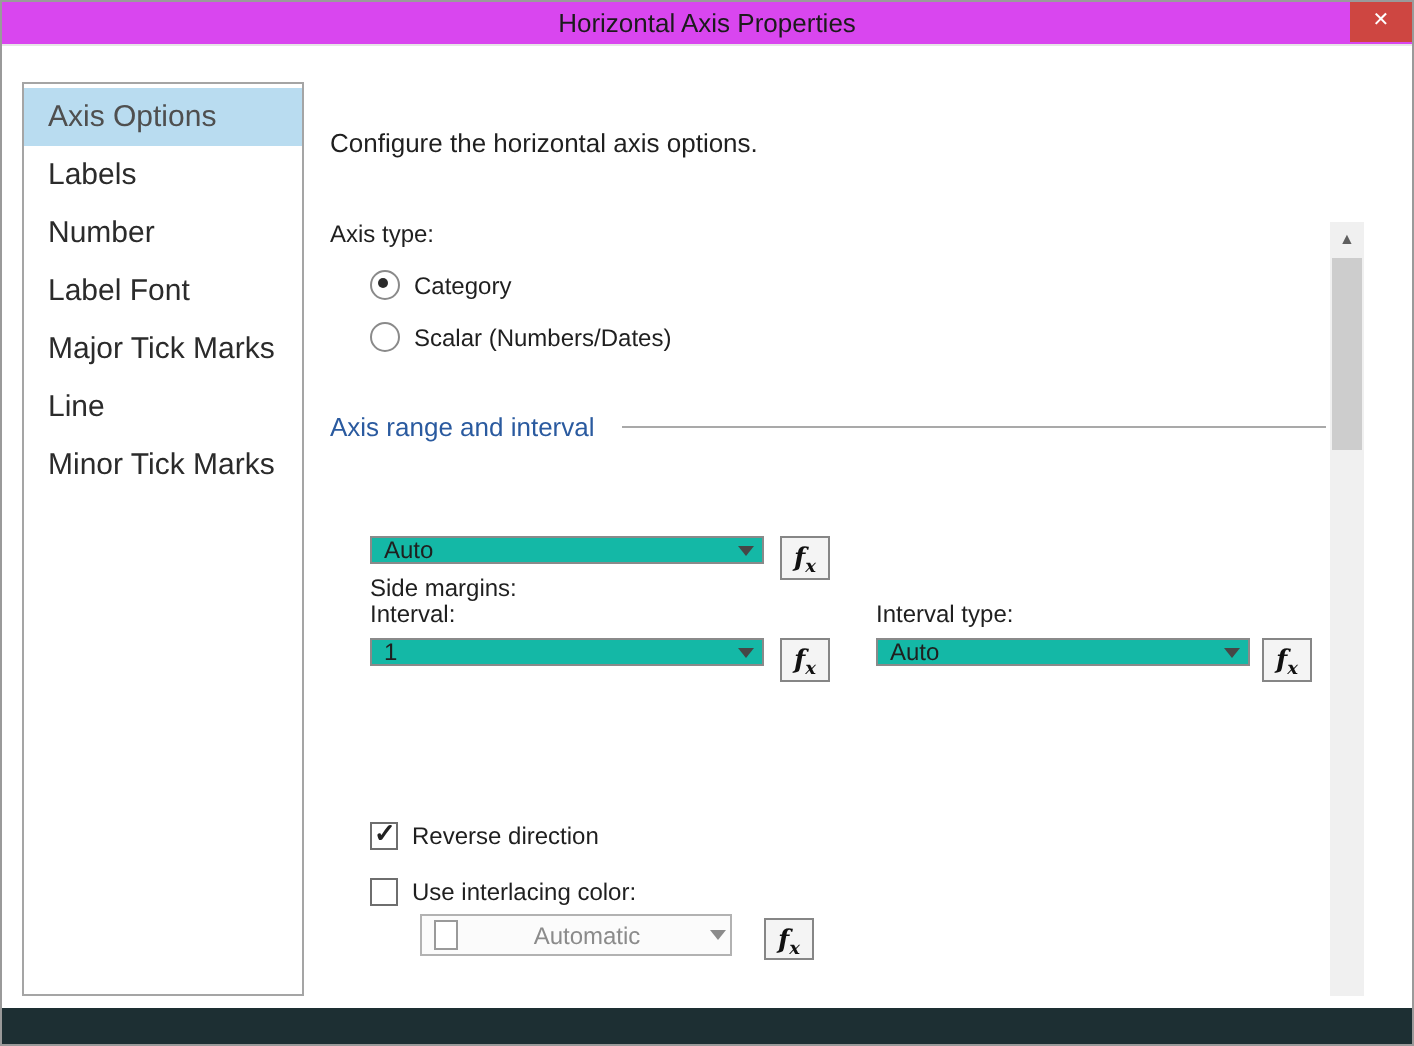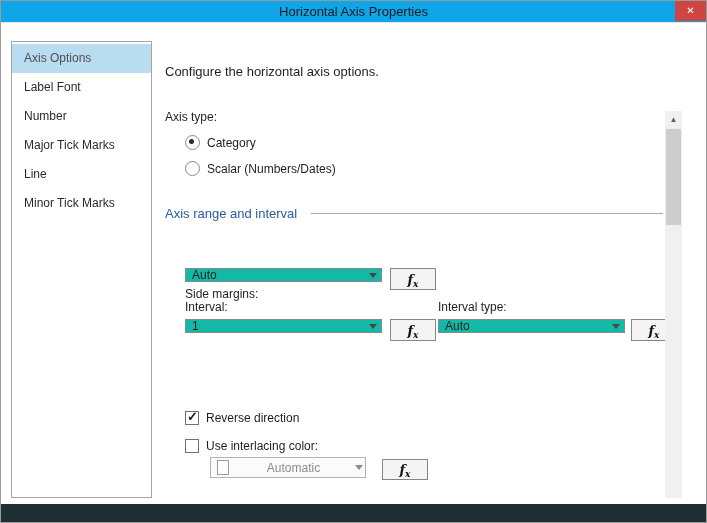--- a/index.html
+++ b/index.html
@@ -4,31 +4,31 @@
 <style>
   html,body {margin:0; padding:0; background:#fff;}
   .stage {
     position:relative; width:707px; height:523px; box-sizing:border-box;
     background:#ffffff; border:1px solid #9a9a9a; overflow:hidden;
     font-family:"Liberation Sans", sans-serif; cursor:default;
     -webkit-user-select:none; user-select:none;
   }
 
   
-  .titlebar {position:absolute; top:0; left:0; right:0; height:21px; background:#0ea5e9;
+  .titlebar {position:absolute; top:0; left:0; right:0; height:21px; background:#d946ef;
              border-bottom:1px solid #e6e6e6;}
   .title {position:absolute; left:0; right:0; top:0; height:21px; line-height:21px;
           text-align:center; font-size:13px; color:#1b1b1b;}
   .close-btn {position:absolute; top:0; right:0; width:31px; height:20px; background:#ce4641;
               border:none; color:#ffffff; font-size:10px; line-height:20px; text-align:center; padding:0;}
 
   
   .sidebar {position:absolute; left:10px; top:40px; width:141px; height:457px;
             border:1px solid #a5a5a5; background:#ffffff; box-sizing:border-box; padding-top:2px;}
-  .side-item {height:29px; line-height:29px; padding-left:12px; font-size:12px; color:#2b2b2b;}
+  .side-item {height:29px; line-height:29px; padding-left:12px; font-size:15px; color:#2b2b2b;}
   .side-item.on {background:#b9dcf0; color:#4f4f4f;}
 
   
   .desc {position:absolute; left:164px; top:63px; font-size:13px; color:#1f1f1f;}
   .label {position:absolute; font-size:12px; color:#1f1f1f;}
   .lbl-axis-type {left:164px; top:109px;}
   .lbl-side-margins {left:184px; top:247px;margin-top:39px;}
   .lbl-interval {left:184px; top:299px;}
   .lbl-interval-type {left:437px; top:299px;}
 
@@ -59,21 +59,21 @@
         border-top:5px solid #464646;}
   .combo-side-margins {left:184px; top:267px; width:197px;}
   .combo-interval {left:184px; top:318px; width:197px;}
   .combo-interval-type {left:437px; top:318px; width:187px;}
   .combo-auto-color {left:209px; top:456px; width:156px; height:21px;
                      color:#8b8b8b; border-color:#b2b2b2; background:#fbfbfb;gap:32px;}
   .combo-auto-color .tri {border-top-color:#8b8b8b;}
   .swatch {width:13px; height:13px; border:1px solid #9a9a9a; background:#ffffff; margin-right:6px;}
 
   
-  .fx-btn {position:absolute; width:46px; height:22px; border:1px solid #868686; background:#f4f4f4;
+  .fx-btn {position:absolute; width:25px; height:22px; border:1px solid #868686; background:#f4f4f4;
            box-sizing:border-box; padding:0; display:flex; align-items:center; justify-content:center;}
   .fx1 {left:389px; top:267px;}
   .fx2 {left:389px; top:318px;}
   .fx3 {left:630px; top:318px;}
   .fx4 {left:381px; top:458px; height:21px;}
   .fx-f {font-family:"DejaVu Serif", serif; font-style:italic; font-weight:bold; font-size:13px; color:#111;}
   .fx-x {font-family:"DejaVu Serif", serif; font-style:italic; font-weight:bold; font-size:9px;
          color:#111; position:relative; top:3px;}
 
   
@@ -101,22 +101,23 @@
 
   <div class="titlebar">
     <div class="title">Horizontal Axis Properties</div>
     <button class="close-btn">
       <span>✕</span>
     </button>
   </div>
 
   <div class="sidebar">
     <div class="side-item on">Axis Options</div>
+    <div class="side-item">Labels</div>
+    <div class="side-item">Number</div>
     <div class="side-item">Label Font</div>
-    <div class="side-item">Number</div>
     <div class="side-item">Major Tick Marks</div>
     <div class="side-item">Line</div>
     <div class="side-item">Minor Tick Marks</div>
   </div>
 
   <div class="desc">Configure the horizontal axis options.</div>
 
   <div class="label lbl-axis-type">Axis type:</div>
 
   <div class="row-radio row-cat">

